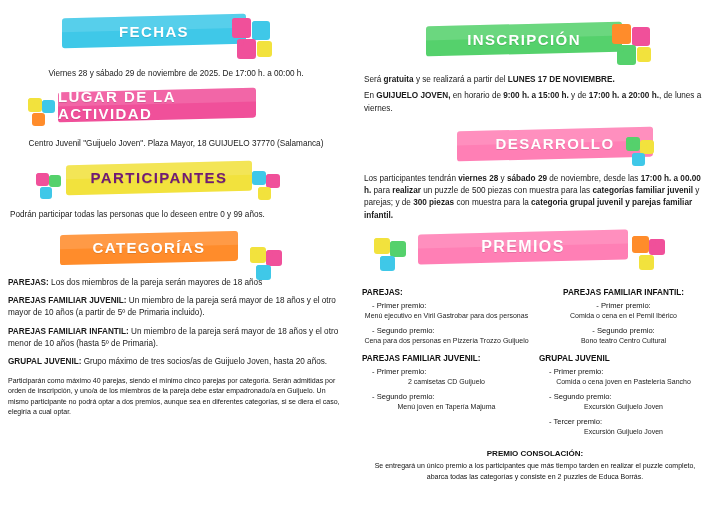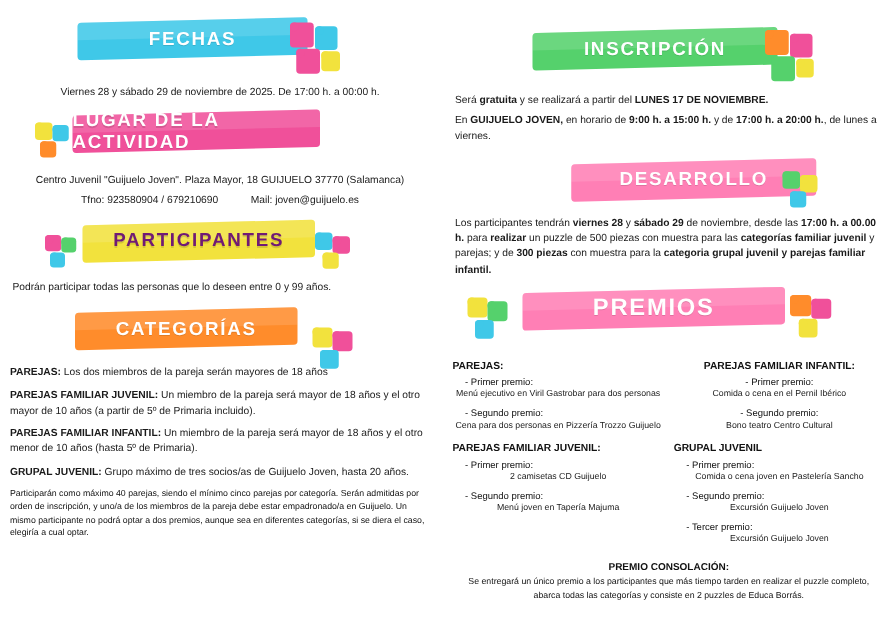--- a/index.html
+++ b/index.html
@@ -99,24 +99,20 @@
         <div class="ribbon" style="background:#f0509a;"></div>
         <span class="txt">LUGAR DE LA ACTIVIDAD</span>
       </div>
       <div class="puz" style="left:28px;top:8px;width:28px;height:28px;">
         <i style="background:#f2e23d;left:0;top:0;width:14px;height:14px;"></i>
         <i style="background:#3fc8e8;left:14px;top:2px;width:13px;height:13px;"></i>
         <i style="background:#ff8c2b;left:4px;top:15px;width:13px;height:13px;"></i>
       </div>
     </div>
     <div class="tx center" style="margin:2px 8px 0 8px;">Centro Juvenil "Guijuelo Joven".  Plaza Mayor, 18     GUIJUELO 37770 (Salamanca)</div>
-    <div style="display:flex;justify-content:center;gap:26px;margin-top:3px;">
-      <span class="tx">Tfno: 923580904 / 679210690</span>
-      <span class="tx">Mail: joven@guijuelo.es</span>
-    </div>
 
     <div style="position:relative;height:46px;margin-top:12px;">
       <div class="banner" style="width:186px;margin-left:66px;margin-top:6px;color:#701a75;">
         <div class="ribbon" style="background:#f2e23d;"></div>
         <span class="txt">PARTICIPANTES</span>
       </div>
       <div class="puz" style="left:36px;top:10px;width:26px;height:26px;">
         <i style="background:#f0509a;left:0;top:0;width:13px;height:13px;"></i>
         <i style="background:#55d16c;left:13px;top:2px;width:12px;height:12px;"></i>
         <i style="background:#3fc8e8;left:4px;top:14px;width:12px;height:12px;"></i>
@@ -188,21 +184,21 @@
       <div class="puz" style="left:270px;top:8px;width:30px;height:30px;">
         <i style="background:#55d16c;left:0;top:0;width:14px;height:14px;"></i>
         <i style="background:#f2e23d;left:14px;top:3px;width:14px;height:14px;"></i>
         <i style="background:#3fc8e8;left:6px;top:16px;width:13px;height:13px;"></i>
       </div>
     </div>
 
     <div class="tx" style="margin:-4px 8px 0 8px;" id="desarrollo-text"><span>Los participantes tendrán </span><b>viernes 28</b><span> y </span><b>sábado 29</b><span> de noviembre, desde las </span><b>17:00 h. a 00.00 h.</b><span> para </span><b>realizar</b><span> un puzzle de 500 piezas con muestra para las </span><b>categorías familiar juvenil</b><span> y parejas; y de </span><b>300 piezas</b><span> con muestra para la </span><b>categoria grupal juvenil y parejas familiar infantil.</b></div>
 
     <div style="position:relative;height:48px;margin-top:10px;">
-      <div class="banner" style="width:210px;margin-left:62px;margin-top:8px;font-size:19px;">
+      <div class="banner" style="width:210px;margin-left:62px;margin-top:8px;font-size:16px;">
         <div class="ribbon" style="background:#ff7fb5;"></div>
         <span class="txt">PREMIOS</span>
       </div>
       <div class="puz" style="left:18px;top:6px;width:34px;height:34px;">
         <i style="background:#f2e23d;left:0;top:0;width:16px;height:16px;"></i>
         <i style="background:#55d16c;left:16px;top:3px;width:16px;height:16px;"></i>
         <i style="background:#3fc8e8;left:6px;top:18px;width:15px;height:15px;"></i>
       </div>
       <div class="puz" style="left:276px;top:4px;width:36px;height:36px;">
         <i style="background:#ff8c2b;left:0;top:0;width:17px;height:17px;"></i>

